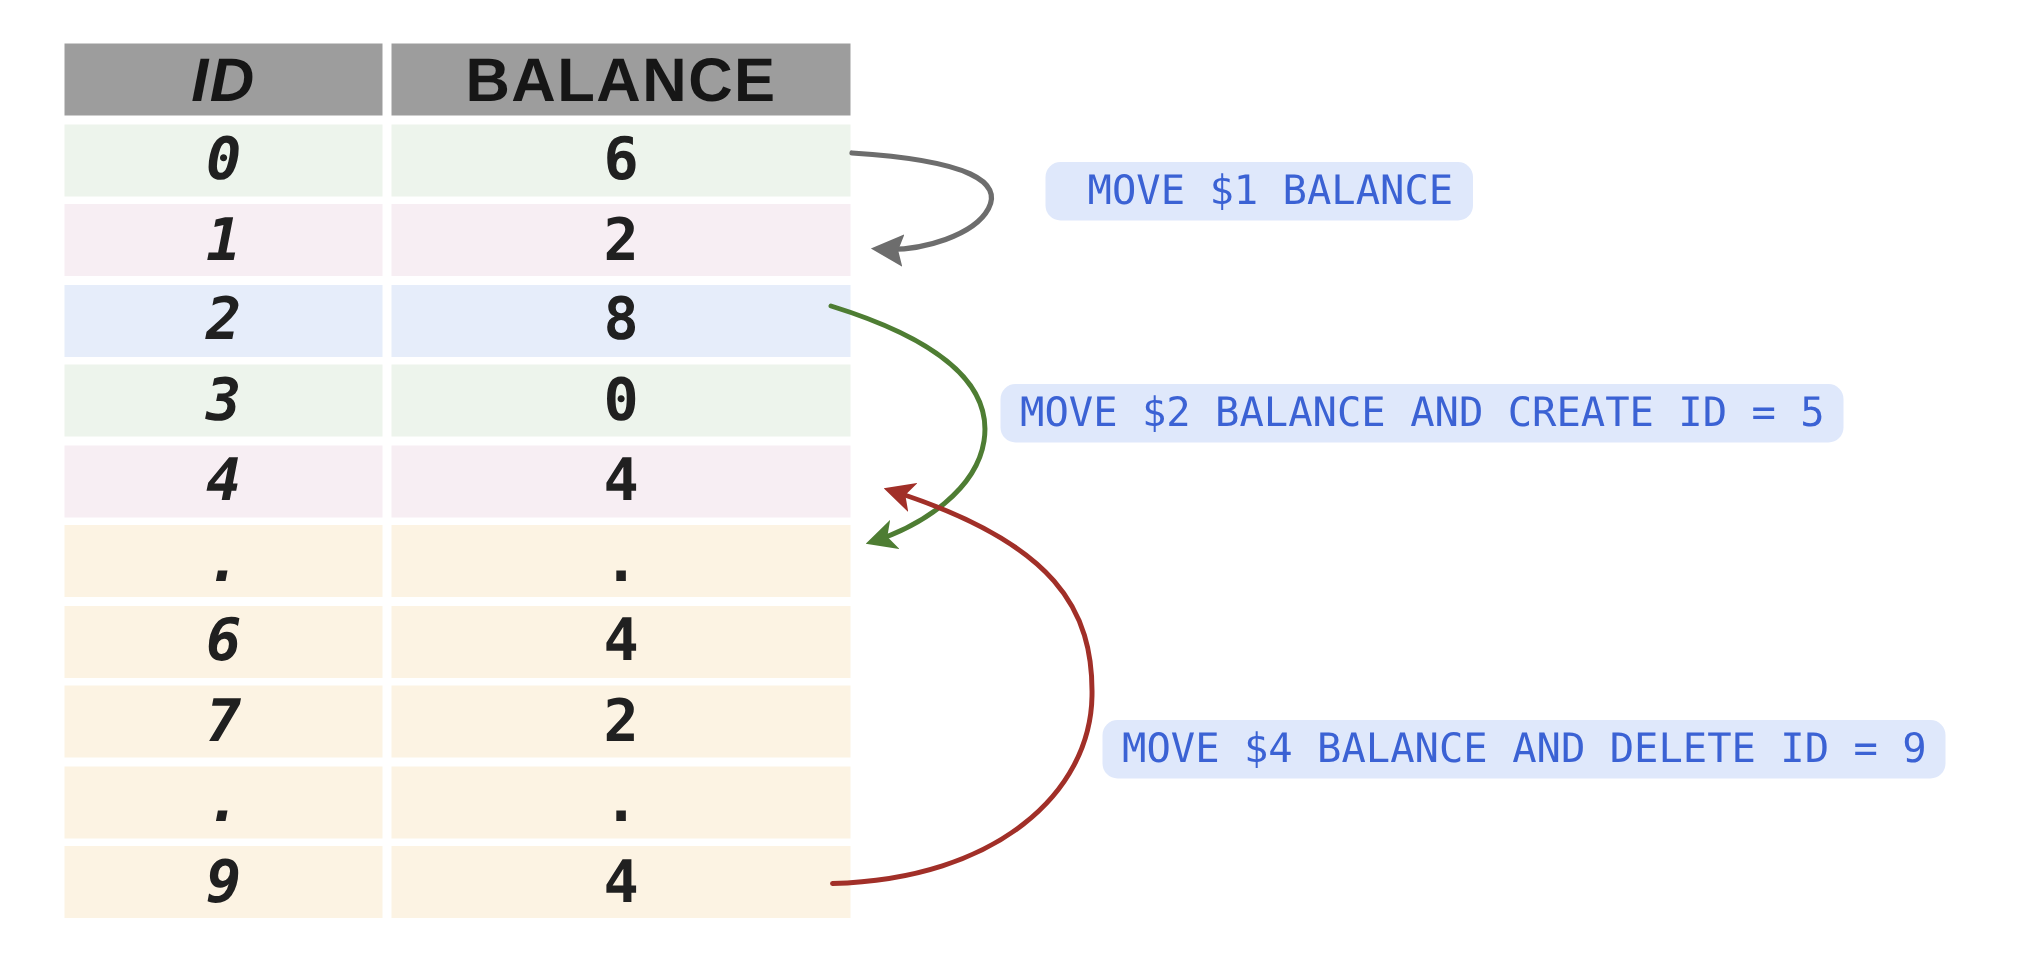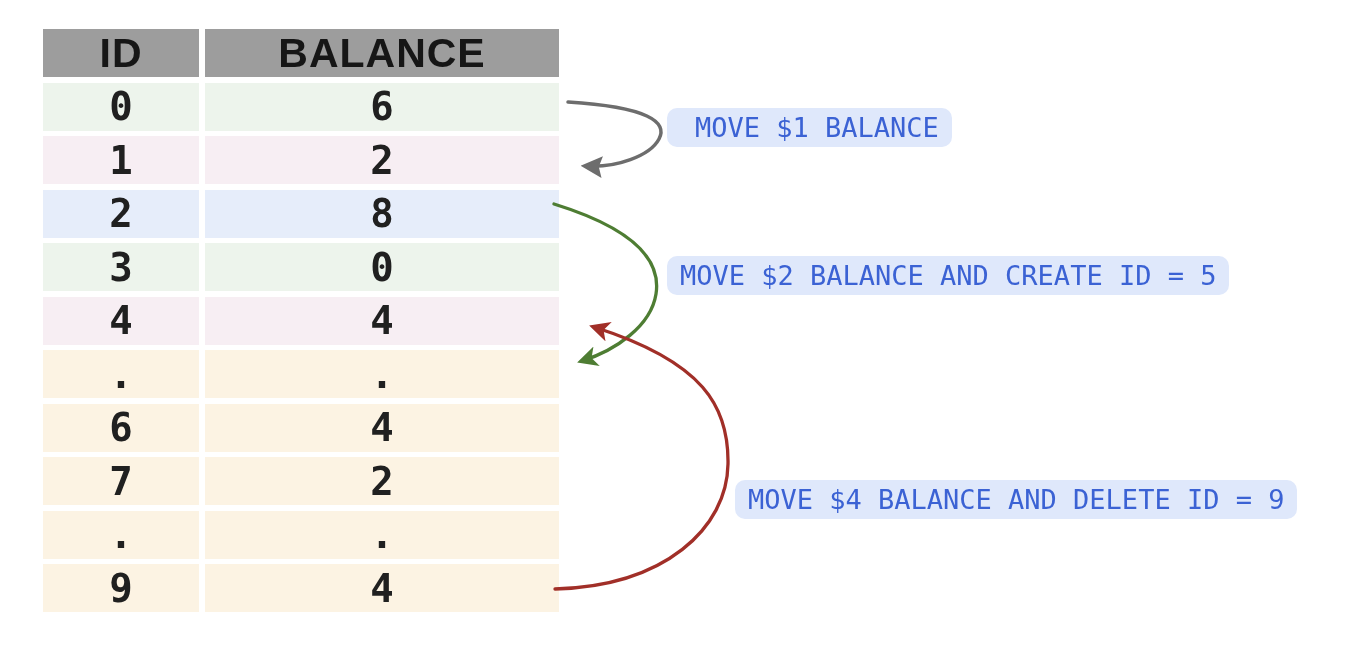--- a/index.html
+++ b/index.html
@@ -22,22 +22,22 @@
   .trow {
     display: flex;
     gap: 6px;
     height: 48px;
   }
   .cell {
     display: flex;
     align-items: center;
     justify-content: center;
   }
-  .cell.id  { width: 156px; }
-  .cell.bal { width: 354px; }
+  .cell.id  { width: 212px; font-style: italic; }
+  .cell.bal { width: 306px; }
   .header-cell {
     background: #9d9d9d;
     color: #161616;
     font-family: "Liberation Sans", sans-serif;
     font-weight: bold;
     font-size: 41px;
     letter-spacing: 1px;
   }
   .num {
     color: #202020;
@@ -60,21 +60,21 @@
     position: absolute;
     background: #dfe8fb;
     color: #3b62d4;
     font-family: "DejaVu Sans Mono", monospace;
     font-size: 27px;
     line-height: 27px;
     padding: 6px 13px;
     border-radius: 10px;
     white-space: nowrap;
   }
-  .chip-1 { left: 667px; top: 108px; padding-left: 28px; }
+  .chip-1 { left: 697px; top: 108px; padding-left: 28px; }
   .chip-2 { left: 667px; top: 256px; }
   .chip-3 { left: 735px; top: 440px; margin-top: 40px; }
 </style>
 </head>
 <body>
 
 <div class="canvas">
 
   <div class="ledger">
     <div class="trow">

